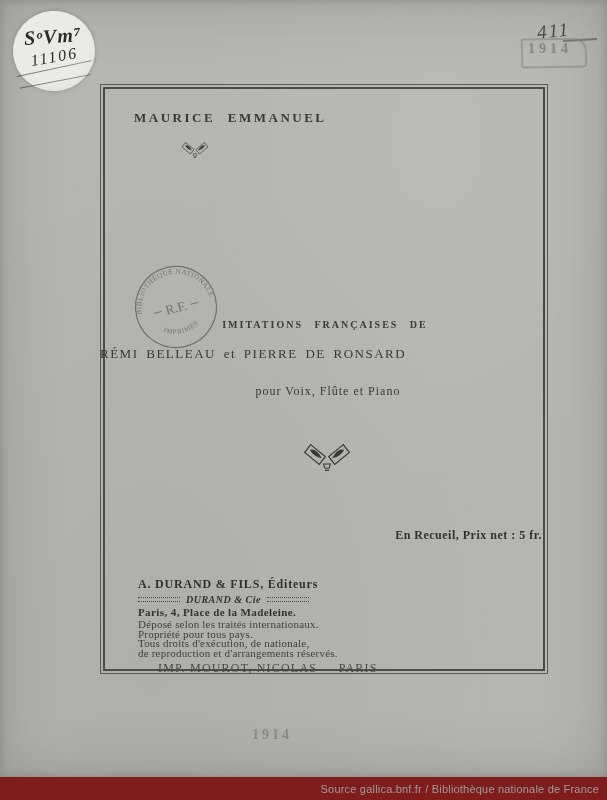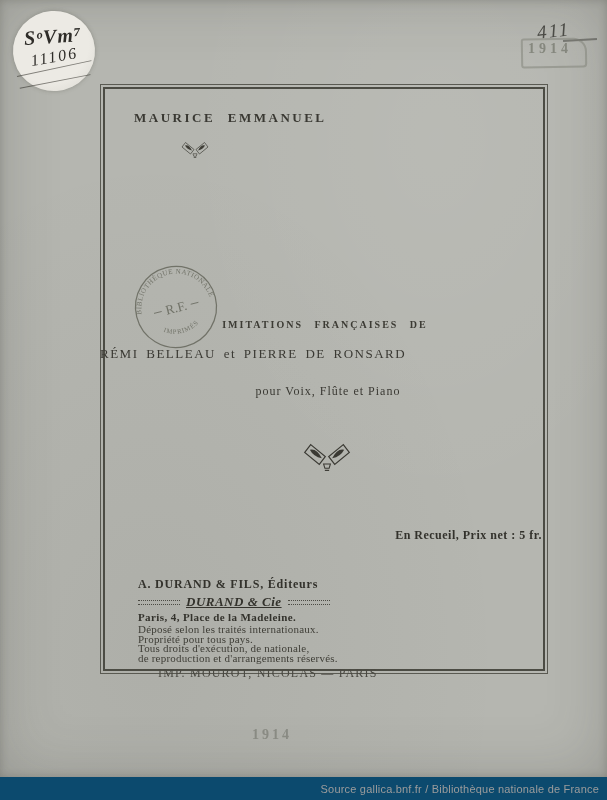--- a/index.html
+++ b/index.html
@@ -47,30 +47,30 @@
     letter-spacing:1.5px;word-spacing:3px;color:#3a3933;}
   .sub-instr{left:100px;top:384px;width:456px;text-align:center;font-size:12px;
     letter-spacing:1px;color:#3a3933;}
   .orn-large{left:303px;top:442px;color:#3a3933;}
   .price{left:330px;top:528px;width:212px;text-align:right;font-size:12px;
     font-weight:700;letter-spacing:.5px;color:#33322c;}
   
   .pub{left:138px;top:577px;width:260px;color:#33322c;}
   .pub-name{font-size:12px;font-weight:700;letter-spacing:.8px;}
   .pub-brand{display:flex;align-items:center;gap:6px;margin:2px 0 1px 0;}
-  .pub-brand-text{font-size:13px;font-style:italic;font-weight:700;letter-spacing:.5px;text-decoration:underline;}
+  .pub-brand-text{font-size:10px;font-style:italic;font-weight:700;letter-spacing:.5px;}
   .dotted-rule{width:42px;height:3px;border-top:1px dotted #4c4b44;border-bottom:1px dotted #4c4b44;}
   .pub-address{font-size:11px;font-weight:700;letter-spacing:.4px;margin-bottom:2px;}
   .pub-legal{font-size:11px;line-height:9.5px;letter-spacing:.2px;color:#3f3e37;}
   .pub-printer{font-size:12px;letter-spacing:1.2px;color:#4a4942;margin-top:3px;padding-left:20px;}
   
   .year-stamp{left:252px;top:727px;font-size:14px;letter-spacing:3px;font-weight:700;
     color:rgba(108,110,100,.55);}
   
-  .footer{position:absolute;left:0;top:777px;width:607px;height:23px;background:#0c4a6e;
+  .footer{position:absolute;left:0;top:777px;width:607px;height:23px;background:#7f1d1d;
     display:flex;align-items:center;justify-content:flex-end;}
   .footer-text{font-family:"Liberation Sans",sans-serif;font-size:11px;color:#9c9c9c;
     padding-right:8px;letter-spacing:.2px;}
 </style>
 </head>
 <body>
 
 <svg width="0" height="0" style="position:absolute" aria-hidden="true">
   <defs>
     <g id="fleuron" fill="none" stroke="currentColor" stroke-width="1.4">

